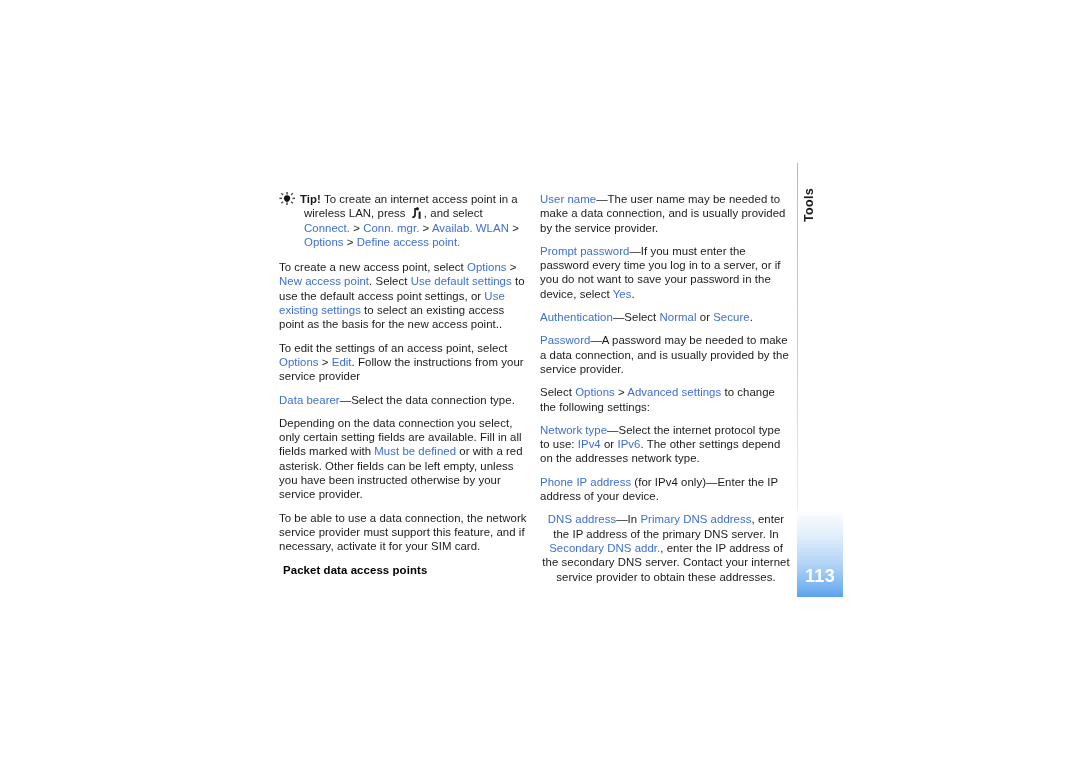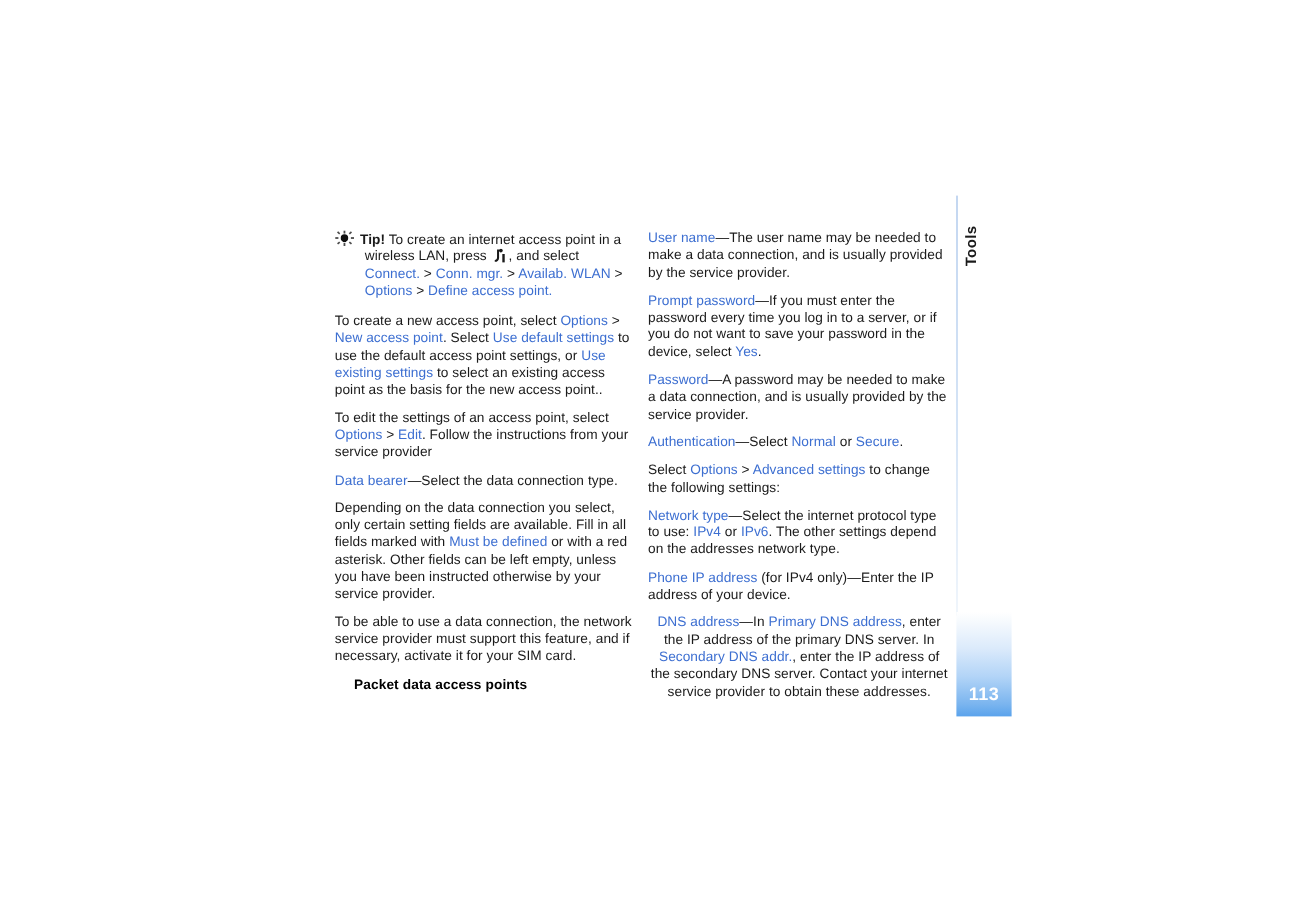--- a/index.html
+++ b/index.html
@@ -42,21 +42,21 @@
 
   .para.tip {
     padding-left: 25px;
     text-indent: -25px;
     margin-bottom: 11px;
   }
   .para.tip .tipbody { text-indent: 0; }
 
   .hdg {
     font-weight: bold;
-    margin: 0 0 9px 16px;
+    margin: 0 0 9px 4px;
     font-size: 11.4px;
     color: #000000;
     letter-spacing: 0.1px;
   }
 
   .ui {
     color: #3d6fd1;
   }
   .bold { font-weight: bold; }
 
@@ -121,21 +121,21 @@
                 #b2d4f7 62%,
                 #7bb5ef 88%,
                 #5aa3ec 100%);
   }
   #page-number {
     position: absolute;
     left: 0;
     right: 0;
     bottom: 10px;
     text-align: center;
-    font-size: 15px;
+    font-size: 18px;
     font-weight: bold;
     color: #ffffff;
     letter-spacing: 0.4px;
   }
 </style>
 </head>
 <body>
 
 <div id="page">
 
@@ -177,23 +177,23 @@
 
 
   </div>
 
   <div class="col" id="col-right">
 
     <p class="para"><span class="ui">User name</span><span>—The user name may be needed to make a data connection, and is usually provided by the service provider.</span></p>
 
     <p class="para"><span class="ui">Prompt password</span><span>—If you must enter the password every time you log in to a server, or if you do not want to save your password in the device, select </span><span class="ui">Yes</span><span>.</span></p>
 
+    <p class="para"><span class="ui">Authentication</span><span>—Select </span><span class="ui">Normal</span><span> or </span><span class="ui">Secure</span><span>.</span></p>
+
     <p class="para"><span class="ui">Password</span><span>—A password may be needed to make a data connection, and is usually provided by the service provider.</span></p>
-
-    <p class="para"><span class="ui">Authentication</span><span>—Select </span><span class="ui">Normal</span><span> or </span><span class="ui">Secure</span><span>.</span></p>
 
 
     <p class="para"><span>Select </span><span class="ui">Options</span><span> &gt; </span><span class="ui">Advanced settings</span><span> to change the following settings:</span></p>
 
     <p class="para"><span class="ui">Network type</span><span>—Select the internet protocol type to use: </span><span class="ui">IPv4</span><span> or </span><span class="ui">IPv6</span><span>. The other settings depend on the addresses network type.</span></p>
 
     <p class="para"><span class="ui">Phone IP address</span><span> (for IPv4 only)—Enter the IP address of your device.</span></p>
 
     <p class="para"><span class="ui">DNS address</span><span>—In </span><span class="ui">Primary DNS address</span><span>, enter the IP address of the primary DNS server. In </span><span class="ui">Secondary DNS addr.</span><span>, enter the IP address of the secondary DNS server. Contact your internet service provider to obtain these addresses.</span></p>
   </div>

